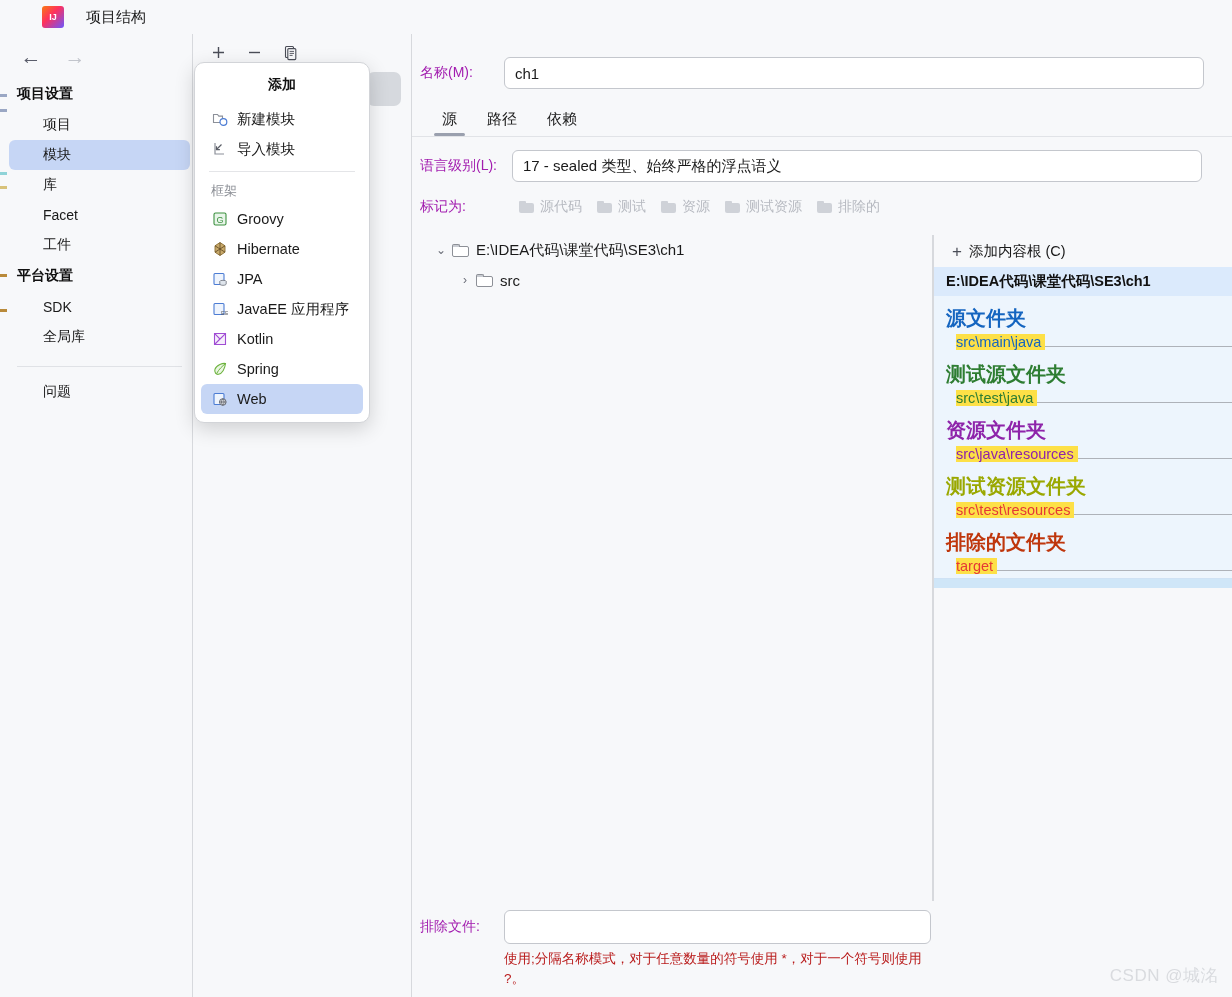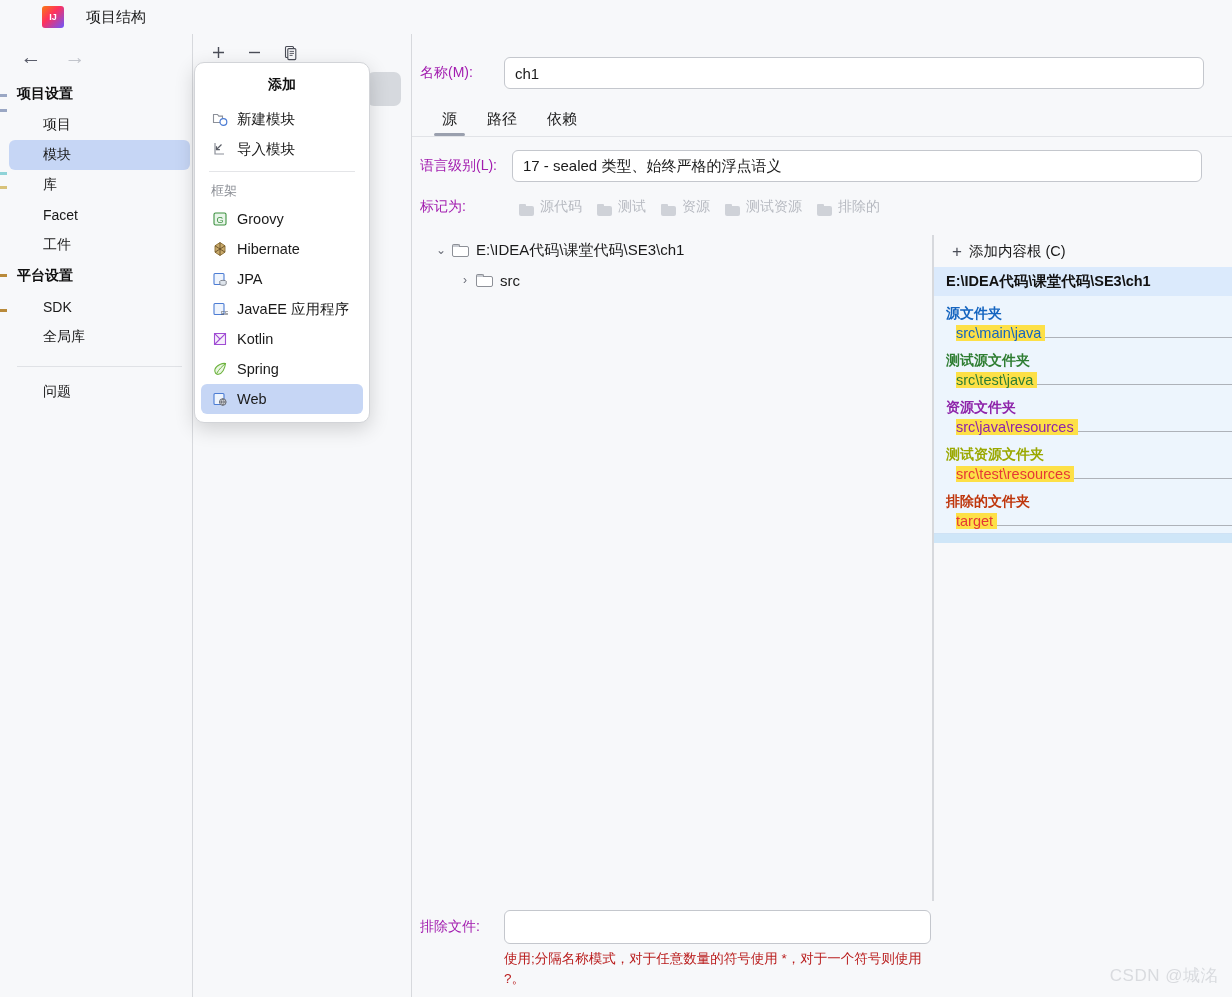--- a/index.html
+++ b/index.html
@@ -103,21 +103,21 @@
   }
   .tabs{display:flex;gap:30px;margin:16px 0 0 30px;align-items:flex-end;height:30px;}
   .tab{font-size:15px;color:#1a1a1a;padding-bottom:7px;position:relative;}
   .tab.active:after{
     content:"";position:absolute;left:-8px;right:-8px;bottom:0;height:3px;
     background:#9aa0ae;border-radius:2px;
   }
   .tabs-line{height:1px;background:#e1e3e7;margin:0 0 0 0;}
   .row-lang{display:flex;align-items:center;height:34px;margin:12px 0 0 8px;}
   .row-mark{display:flex;align-items:center;height:28px;margin:10px 0 0 8px;gap:15px;}
-  .mark-item{display:flex;align-items:flex-end;gap:6px;color:#b6b9c0;font-size:14px;}
+  .mark-item{display:flex;align-items:center;gap:6px;color:#b6b9c0;font-size:14px;}
   .folder-g{width:15px;height:12px;position:relative;flex:none;}
   .folder-g:before{content:"";position:absolute;left:0;top:2px;width:15px;height:10px;
     background:#cfd2d8;border-radius:1px 2px 2px 2px;}
   .folder-g:after{content:"";position:absolute;left:0;top:0;width:7px;height:3px;
     background:#cfd2d8;border-radius:1px 1px 0 0;}
 
   
   .split{position:absolute;left:0;top:201px;width:820px;bottom:0;}
   .treepane{position:absolute;left:8px;top:0;width:512px;bottom:96px;background:#f7f8fa;
             border-right:1px solid #d7d9dd;}
@@ -129,21 +129,21 @@
   .folder-b:after{content:"";position:absolute;left:0;top:0;width:8px;height:3px;
     background:#c9ccd2;border:1px solid #8d9097;border-bottom:none;border-radius:2px 2px 0 0;box-sizing:border-box;}
 
   .rootspane{position:absolute;left:521px;top:0;right:0;bottom:96px;background:#f7f8fa;
              border-left:1px solid #d7d9dd;}
   .addroot{display:flex;align-items:center;gap:7px;height:32px;padding-left:18px;font-size:14.5px;color:#1a1a1a;}
   .plus-s{font-size:17px;color:#4a4d57;line-height:1;}
   .rootblock{background:#edf5fd;border-bottom:1px solid #cfe2f5;}
   .roothdr{background:#dbeafc;font-weight:bold;font-size:14.5px;color:#111;padding:5px 0 5px 12px;}
   .sec{padding:9px 0 0 12px;}
-  .sec-title{font-weight:bold;font-size:14px;}
+  .sec-title{font-weight:bold;font-size:20px;}
   .sec-path{font-size:14.5px;padding:2px 0 2px 10px;position:relative;display:flex;align-items:center;}
   .sec-path .pth{position:relative;z-index:2;background:#fde047;padding-right:4px;}
   .sec-path:after{content:"";position:absolute;left:10px;right:0;bottom:5px;height:1px;background:#aeb2b9;z-index:1;}
   .rootfoot{height:9px;background:#cfe6f8;}
 
   
   .excl{position:absolute;left:8px;right:0;bottom:0;height:96px;}
   .excl-row{display:flex;align-items:center;height:36px;padding-top:8px;}
   .excl-hint{font-size:13.5px;color:#b91c1c;line-height:1.45;width:430px;margin-left:84px;padding-top:4px;}
 

